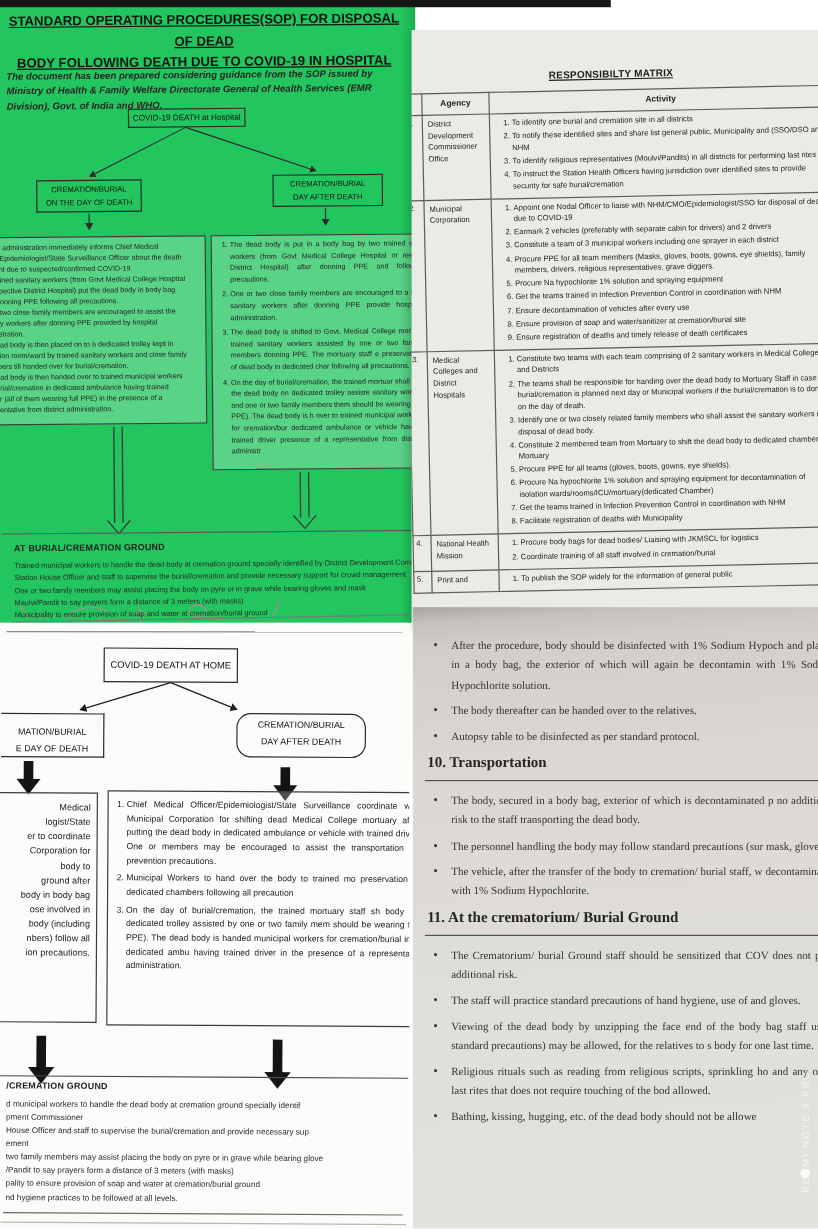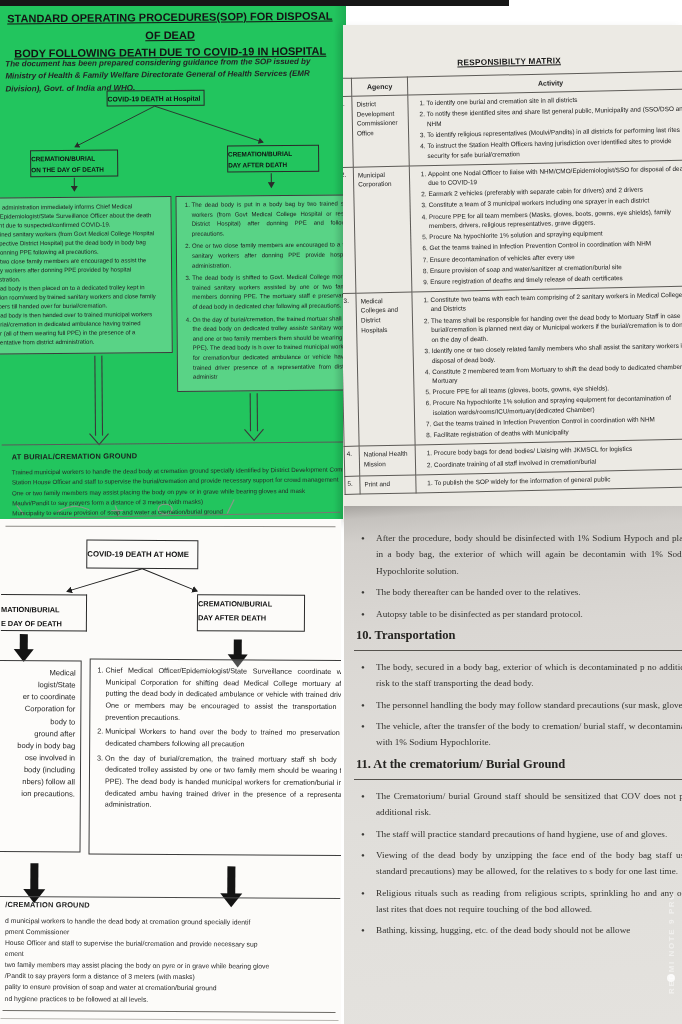--- a/index.html
+++ b/index.html
@@ -6,21 +6,21 @@
   .stage{position:relative;width:682px;height:1024px;background:#fff;overflow:hidden;font-family:"Liberation Sans",sans-serif;}
   .photo{position:absolute;overflow:hidden;}
   .rot{position:absolute;inset:0;}
   
   .tl{left:0;top:0;width:346px;height:519px;background:#22c55e;}
   .tl .rot{transform:rotate(-0.5deg);}
   .tl::after{content:"";position:absolute;right:0;top:0;width:12px;height:100%;background:linear-gradient(to right,rgba(0,0,0,0),rgba(0,0,0,.12));}
   .topstrip{position:absolute;left:0;top:0;width:509px;height:6px;background:#171717;z-index:5;}
   .tl-title{position:absolute;top:9px;left:2px;width:340px;text-align:center;font-weight:700;font-size:11px;line-height:1.6;color:#141414;text-decoration:underline;white-space:pre-line;}
   .tl-intro{position:absolute;top:57px;left:7px;width:330px;font-weight:700;font-style:italic;font-size:8px;line-height:1.55;color:#242424;}
-  .fc-box{position:absolute;border:1px solid #2b2b2b;text-align:left;font-weight:700;color:#111;white-space:pre-line;box-sizing:border-box;}
+  .fc-box{position:absolute;border:1px solid #2b2b2b;text-align:center;font-weight:400;color:#111;white-space:pre-line;box-sizing:border-box;}
   #tl-root{left:108px;top:90px;width:98px;height:16px;font-size:6.8px;line-height:15px;border-width:1.2px;}
   #tl-left{left:31px;top:149px;width:88px;height:27px;font-size:6.4px;line-height:1.75;padding-top:2px;}
   #tl-right{left:228px;top:146px;width:92px;height:27px;font-size:6.4px;line-height:1.75;padding-top:2px;}
   .bigbox{position:absolute;border:1px solid #3c3c3c;box-sizing:border-box;color:#232323;background:rgba(255,255,255,.25);}
   #tl-leftbig{left:-12px;top:196px;width:184px;height:157px;padding:5px 4px;font-size:6px;line-height:1.5;}
   #tl-leftbig .cutline{white-space:nowrap;overflow:hidden;}
   #tl-rightbig{left:176px;top:196px;width:182px;height:196px;padding:4px 2px 4px 0;font-size:6px;line-height:1.6;}
   .steps{margin:0;padding-left:15px;}
   .steps li{margin-bottom:3px;text-align:justify;}
   #tl-rightbig .steps li{padding-right:4px;}
@@ -40,21 +40,21 @@
   td.sn{padding:3px 1px 0 2px;}
   td.ag{line-height:1.5;}
   ol.acts{margin:0;padding-left:14px;}
   ol.acts li{margin-bottom:1.5px;line-height:1.5;}
   
   .bl{left:0;top:519px;width:341px;height:505px;background:#fcfbf9;}
   .bl .rot{transform:rotate(.35deg);}
   .bl-topline{position:absolute;left:4px;top:7px;width:330px;border-top:1px solid #8d8b86;transform:rotate(-.3deg);}
   #bl-root{left:85px;top:21px;width:112px;height:29px;font-size:7.8px;line-height:27px;border-width:1.4px;}
   #bl-left{left:0;top:76px;width:86px;height:37px;font-size:7.4px;line-height:1.9;padding-top:8px;border-width:1.4px;border-left:none;}
-  #bl-right{left:196px;top:75px;width:108px;height:37px;font-size:7.4px;line-height:1.9;padding-top:2px;border-width:1.4px;}
+  #bl-right{left:196px;top:75px;width:108px;height:37px;font-size:7.4px;line-height:1.9;padding-top:2px;border-width:1.4px;border-radius:12px;}
   #bl-leftbig{left:-65px;top:142px;width:146px;height:192px;padding:6px 5px;font-size:7.6px;line-height:1.6;text-align:right;}
   #bl-leftbig .cutline{white-space:nowrap;}
   #bl-rightbig{left:89px;top:140px;width:263px;height:196px;padding:5px 2px 5px 0;font-size:7.2px;line-height:1.62;}
   .bl-hr{position:absolute;left:0;top:378px;width:341px;border-top:1px solid #4b4b4b;}
   .bl-ground{position:absolute;left:6px;top:382px;width:335px;}
   .bl-ground .ground-h{font-size:7.4px;}
   .bl-ground .ground-lines div{font-size:6.8px;line-height:1.63;}
   .bl-bline1{position:absolute;left:4px;top:492px;width:333px;border-top:1.2px solid #6d6b66;}
   .bl-bline2{position:absolute;left:2px;top:500px;width:338px;border-top:1px solid #b9b7b2;}
   

